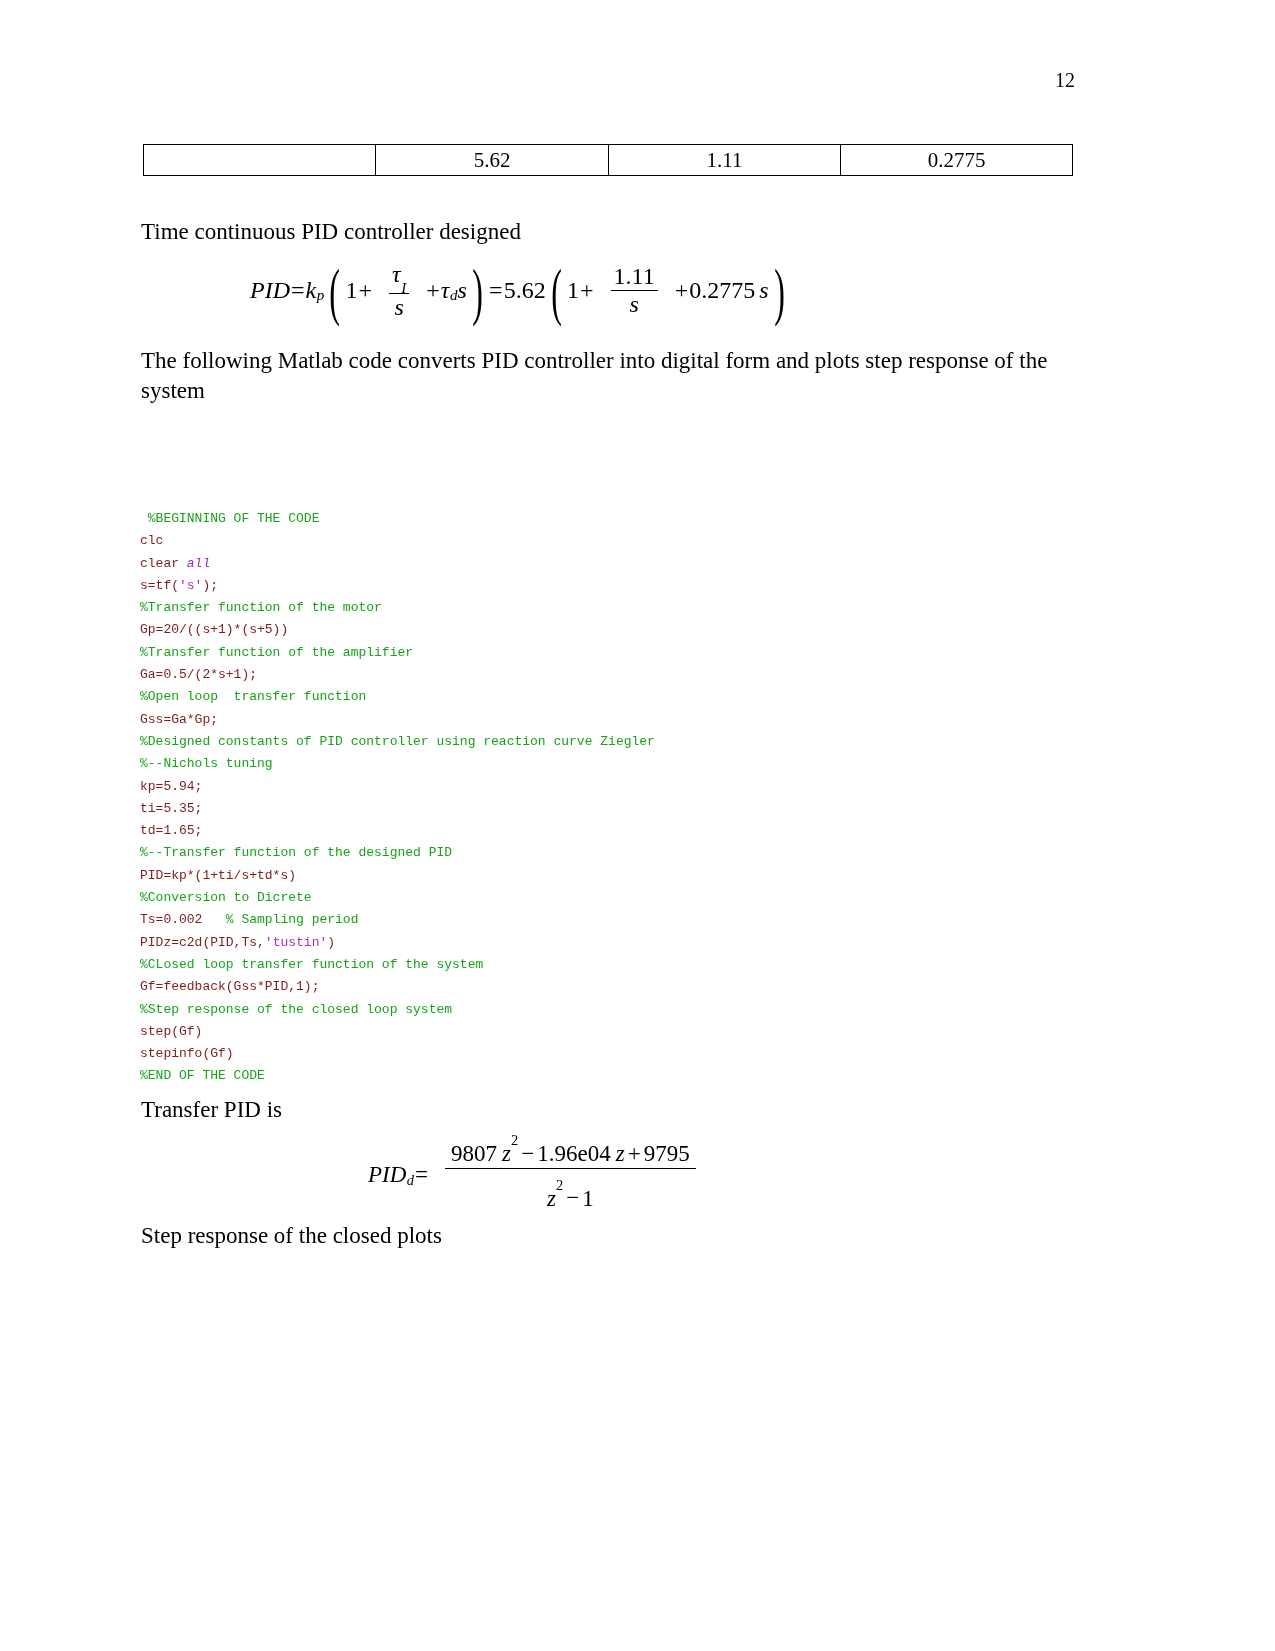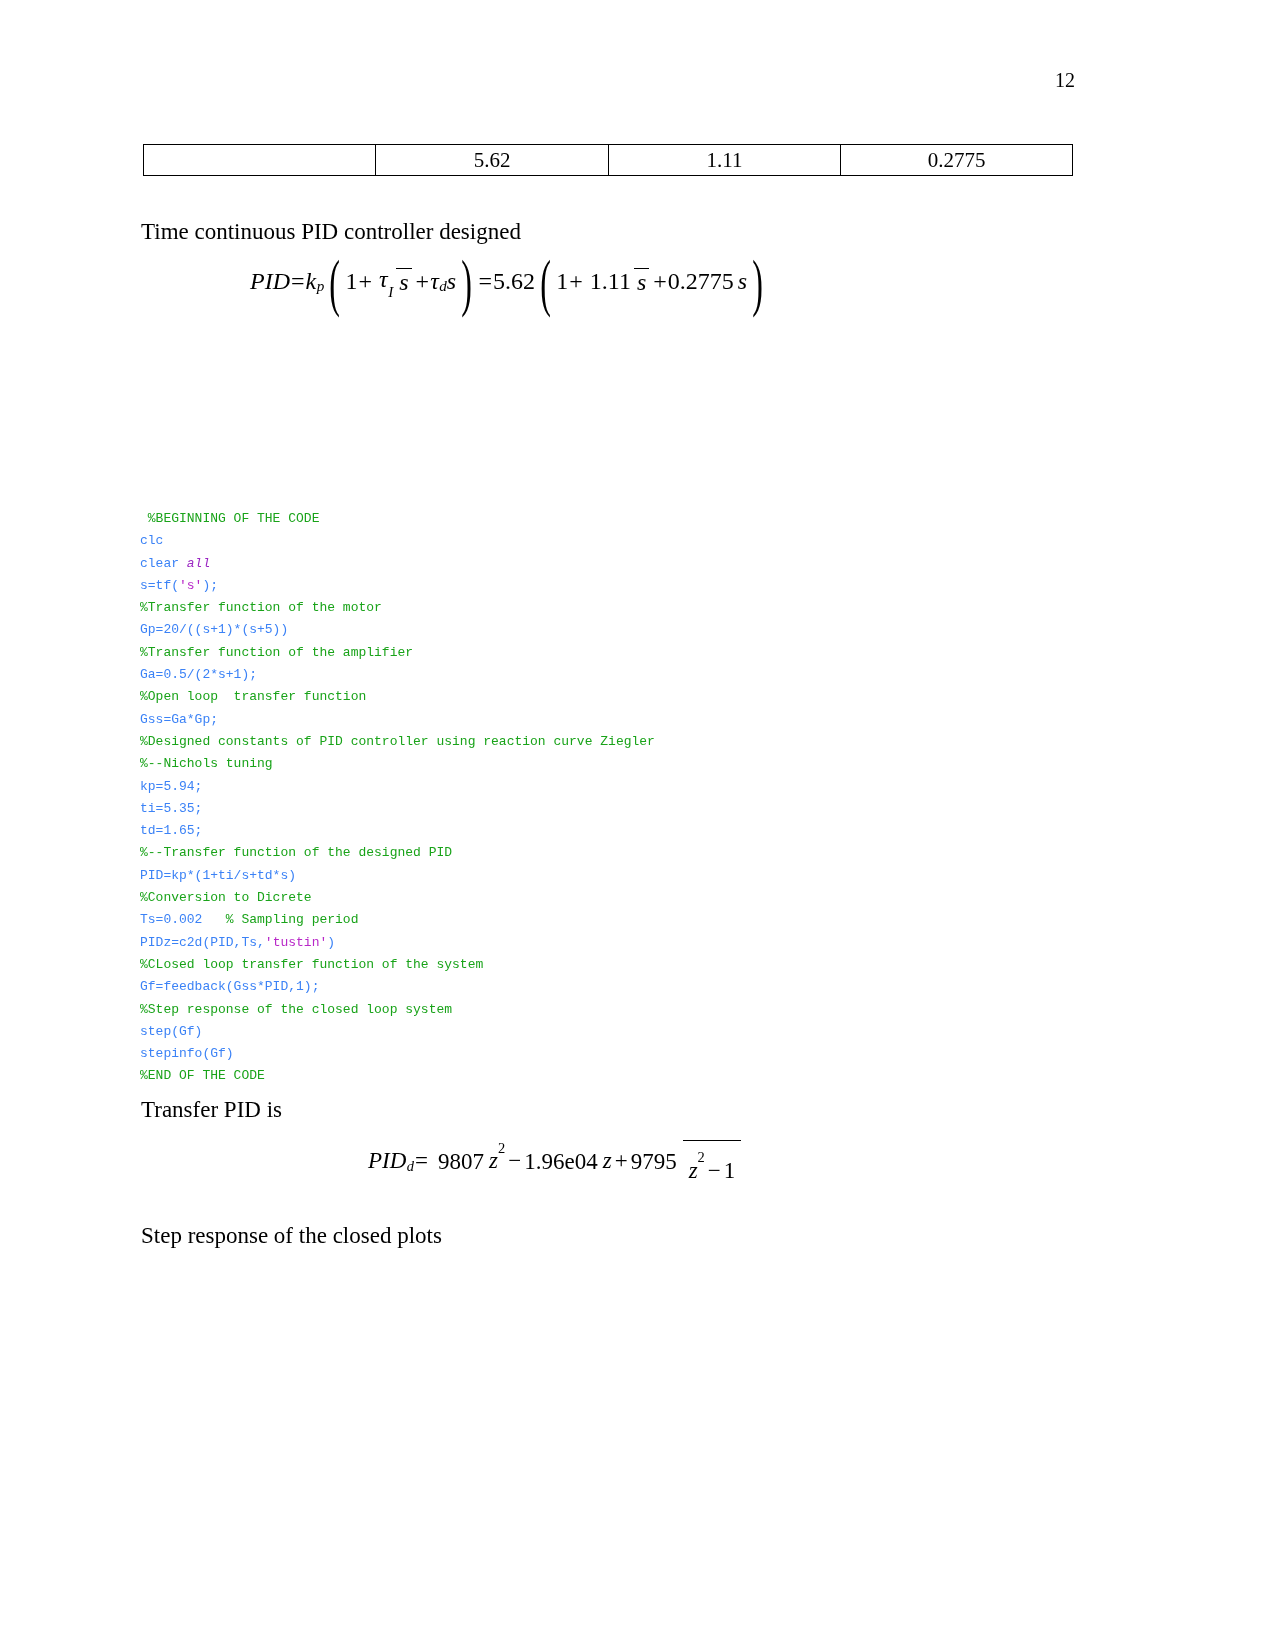--- a/index.html
+++ b/index.html
@@ -107,24 +107,24 @@
     font-family: "Liberation Serif", serif;
     line-height: 0.62;
     transform: scaleX(0.5);
     font-weight: 300;
     position: relative;
     top: 1px;
   }
 
   .frac {
     display: inline-flex;
-    flex-direction: row;
+    flex-direction: column;
     align-items: center;
     vertical-align: middle;
-    margin: 0 3px;
+    margin: 0 16px;
     line-height: 1.05;
   }
   .frac .num {
     padding: 0 3px 1px 3px;
   }
   .frac .den {
     border-top: 1.3px solid #000;
     padding: 1px 3px 0 3px;
     width: 100%;
     box-sizing: border-box;
@@ -143,21 +143,21 @@
     line-height: 22.3px;
     white-space: pre;
     color: #000000;
     letter-spacing: 0px;
     margin-top: 45px;
   }
   .code-line { height: 22.3px; }
   .tok-comment { color: #19a319; }
   .tok-string  { color: #b828c8; }
   .tok-keyword { color: #9a25c2; font-style: italic; }
-  .tok-plain   { color: #3b82f6; }
+  .tok-plain   { color: #7f1d1d; }
 
   
   .eq2 {
     position: absolute;
     left: 368px;
     top: 1140px;
     font-family: "Liberation Serif", serif;
     font-size: 23px;
     color: #000;
     display: flex;
@@ -213,20 +213,21 @@
     <span class="frac">
       <span class="num mup">1.11</span>
       <span class="den mi">s</span>
     </span>
     <span class="op">+</span>
     <span class="mup">0.2775</span>
     <span class="mi" style="margin-left:4px">s</span>
     <span class="paren">)</span>
   </div>
 
+  <div class="para para-2">The following Matlab code converts PID controller into digital form and plots step response of the system</div>
 
   <div class="code-block"><div class="code-line"><span class="tok-comment"> %BEGINNING OF THE CODE</span></div><div class="code-line"><span class="tok-plain">clc</span></div><div class="code-line"><span class="tok-plain">clear </span><span class="tok-keyword">all</span></div><div class="code-line"><span class="tok-plain">s=tf(</span><span class="tok-string">'s'</span><span class="tok-plain">);</span></div><div class="code-line"><span class="tok-comment">%Transfer function of the motor</span></div><div class="code-line"><span class="tok-plain">Gp=20/((s+1)*(s+5))</span></div><div class="code-line"><span class="tok-comment">%Transfer function of the amplifier</span></div><div class="code-line"><span class="tok-plain">Ga=0.5/(2*s+1);</span></div><div class="code-line"><span class="tok-comment">%Open loop  transfer function</span></div><div class="code-line"><span class="tok-plain">Gss=Ga*Gp;</span></div><div class="code-line"><span class="tok-comment">%Designed constants of PID controller using reaction curve Ziegler</span></div><div class="code-line"><span class="tok-comment">%--Nichols tuning</span></div><div class="code-line"><span class="tok-plain">kp=5.94;</span></div><div class="code-line"><span class="tok-plain">ti=5.35;</span></div><div class="code-line"><span class="tok-plain">td=1.65;</span></div><div class="code-line"><span class="tok-comment">%--Transfer function of the designed PID</span></div><div class="code-line"><span class="tok-plain">PID=kp*(1+ti/s+td*s)</span></div><div class="code-line"><span class="tok-comment">%Conversion to Dicrete</span></div><div class="code-line"><span class="tok-plain">Ts=0.002  </span><span class="tok-comment"> % Sampling period</span></div><div class="code-line"><span class="tok-plain">PIDz=c2d(PID,Ts,</span><span class="tok-string">'tustin'</span><span class="tok-plain">)</span></div><div class="code-line"><span class="tok-comment">%CLosed loop transfer function of the system</span></div><div class="code-line"><span class="tok-plain">Gf=feedback(Gss*PID,1);</span></div><div class="code-line"><span class="tok-comment">%Step response of the closed loop system</span></div><div class="code-line"><span class="tok-plain">step(Gf)</span></div><div class="code-line"><span class="tok-plain">stepinfo(Gf)</span></div><div class="code-line"><span class="tok-comment">%END OF THE CODE</span></div></div>
 
   <div class="para para-3">Transfer PID is</div>
 
   <div class="eq2">
     <span class="mi">PID</span>
       <span class="sub">d</span>
     <span class="op">=</span>
     <span class="frac">

